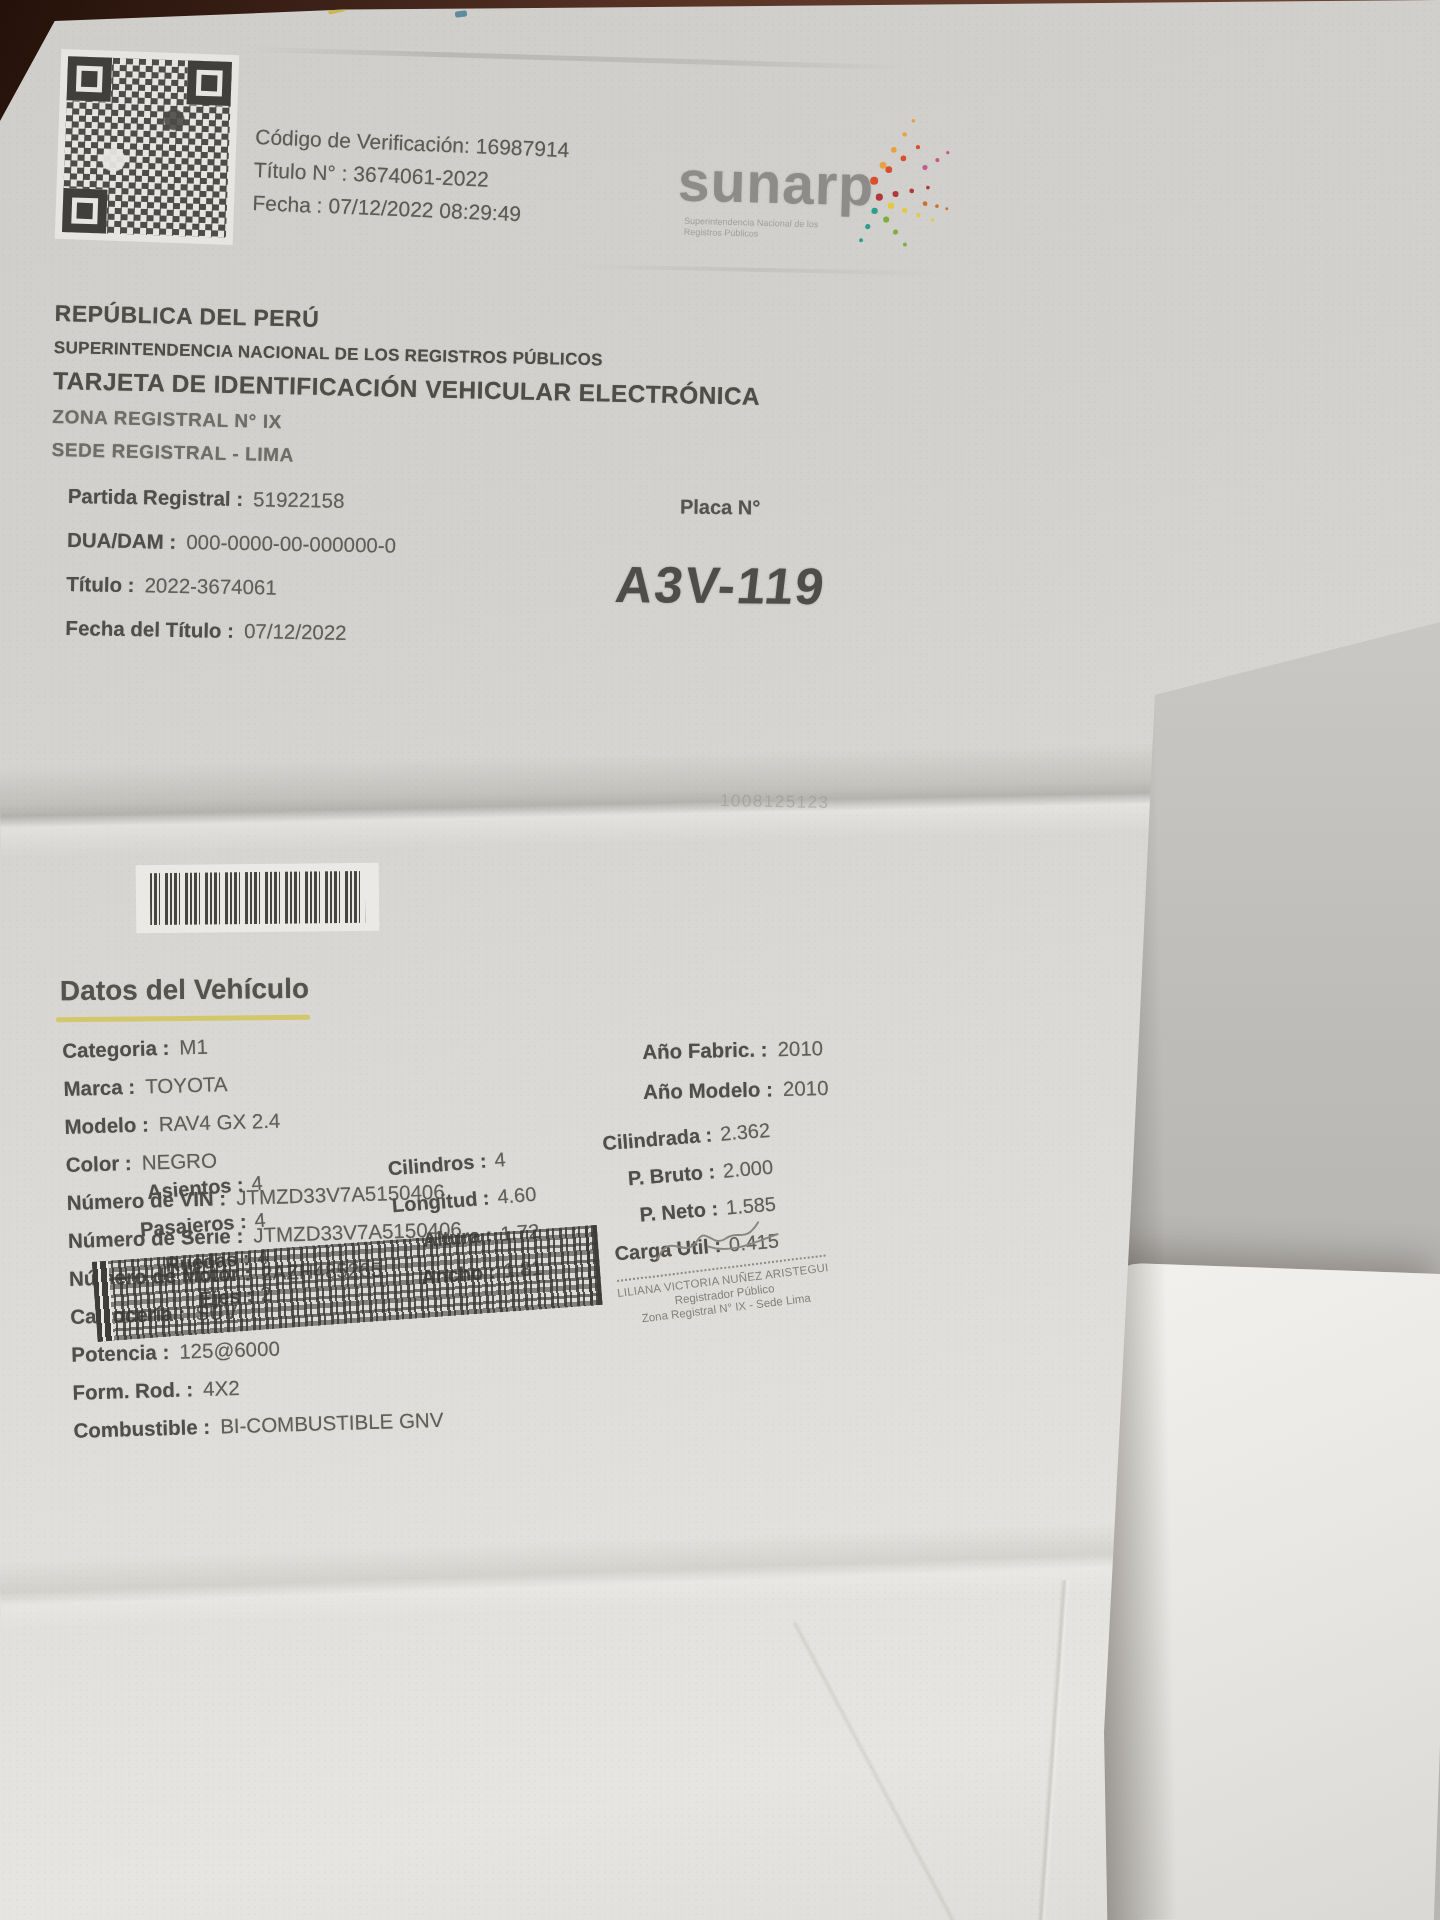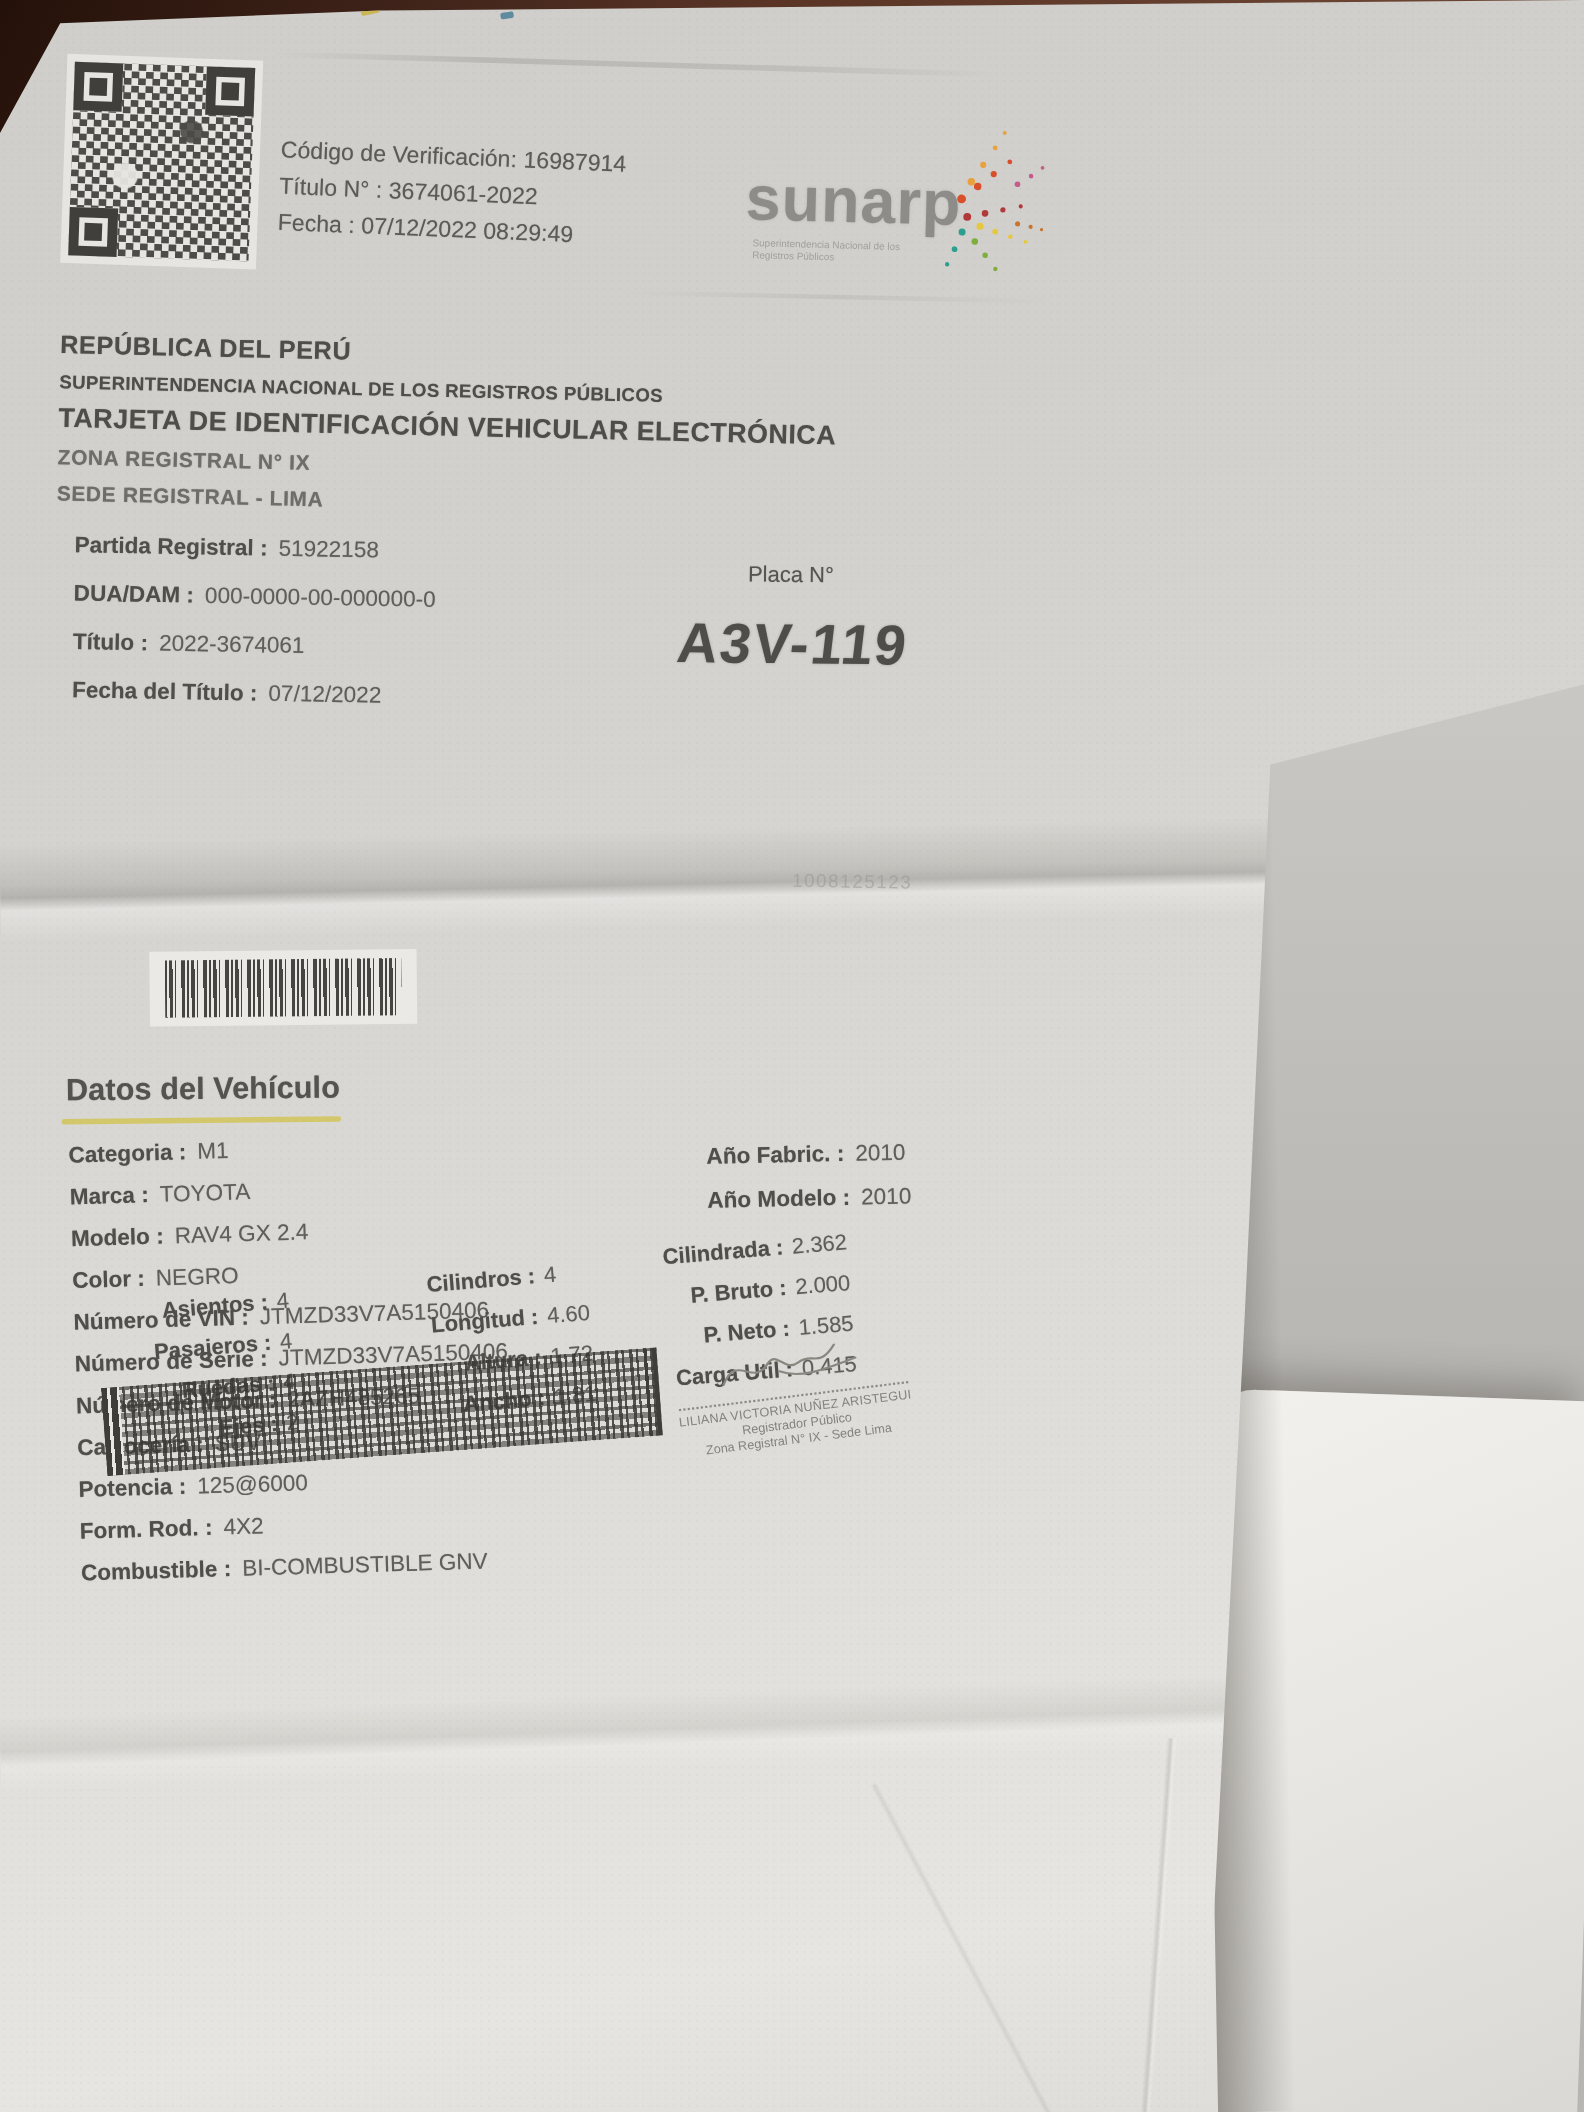--- a/index.html
+++ b/index.html
@@ -82,21 +82,21 @@
   .h-doc{font-size:24.5px;font-weight:bold;margin-top:9px;letter-spacing:.4px;}
   .h-zone,.h-sede{font-size:19px;font-weight:bold;margin-top:11px;color:#6f6d68;letter-spacing:.6px;}
 
   
   .reg{left:68px;top:484px;transform:rotate(1deg);transform-origin:left top;font-size:20.5px;}
   .reg .row{margin-bottom:20px;}
   .lbl{font-weight:bold;color:#504e4a;text-shadow:0 0 1px rgba(80,78,74,.45);}
   .val{color:#605e59;margin-left:10px;text-shadow:0 0 1px rgba(96,94,89,.4);}
 
   
-  .placa-label{left:680px;top:512px;font-size:20px;font-weight:normal;color:#565450;
+  .placa-label{left:680px;top:496px;font-size:20px;font-weight:bold;color:#565450;
     transform:rotate(.6deg);text-shadow:0 0 1px rgba(86,84,80,.45);}
   .plate-value{left:616px;top:556px;font-size:51px;font-weight:800;letter-spacing:2px;
     color:#4f4d49;transform:rotate(.6deg) skewX(-6deg);text-shadow:0 0 2px rgba(79,77,73,.45);}
 
   .stamp-number{left:720px;top:792px;font-size:17px;letter-spacing:1.5px;color:#999691;
     opacity:.55;transform:rotate(1deg);}
 
   
   .barcode-wrap{left:136px;top:864px;padding:8px 14px;background:#eae9e5;transform:rotate(-.6deg);}
   .barcode-1d{width:215px;height:52px;

